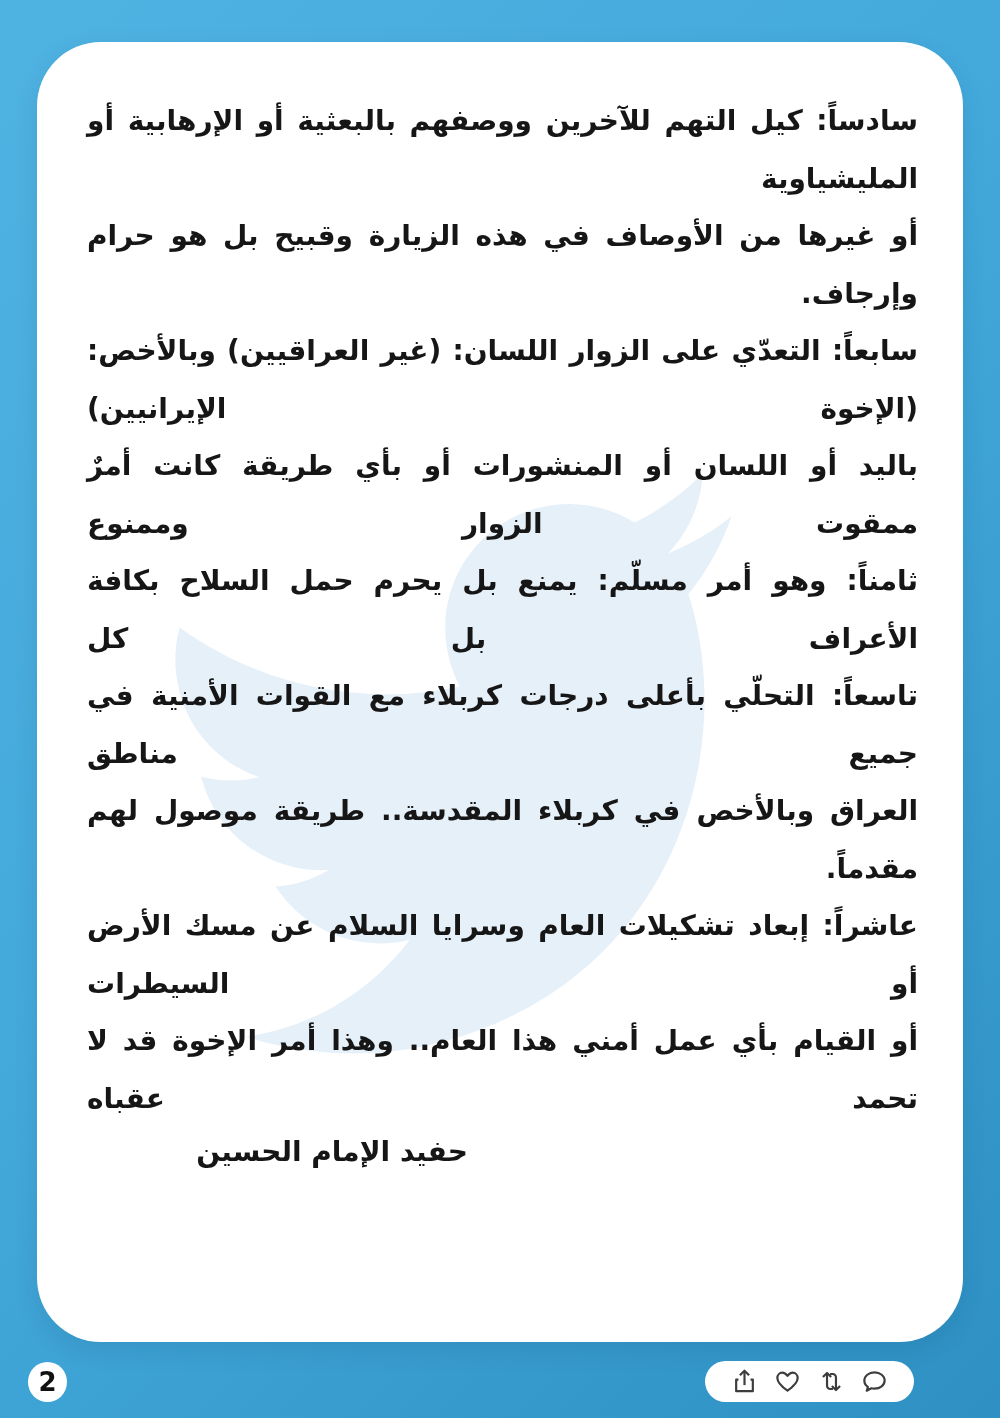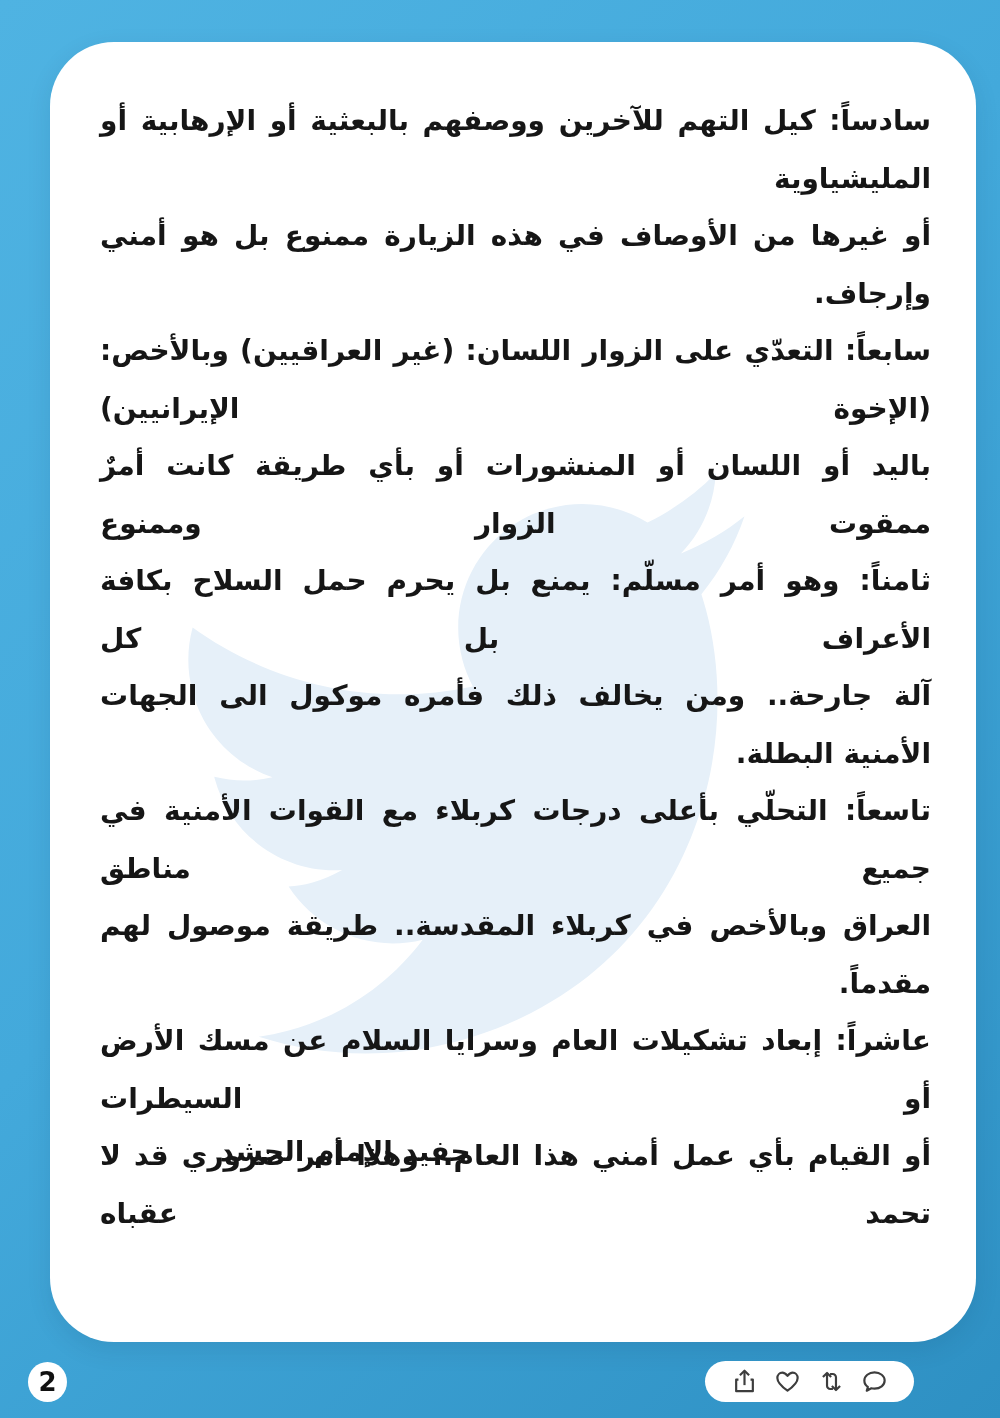--- a/index.html
+++ b/index.html
@@ -9,21 +9,20 @@
   *{margin:0;padding:0;box-sizing:border-box;}
   body{width:1000px;height:1418px;font-family:"DejaVu Sans",sans-serif;}
   .page{
     position:relative;width:1000px;height:1418px;overflow:hidden;
     background:linear-gradient(135deg,var(--bg1) 0%,var(--bg2) 45%,var(--bg3) 100%);
   }
   .card{
     position:absolute;left:37px;top:42px;width:926px;height:1300px;
     background:var(--card);border-radius:64px;overflow:hidden;
     box-shadow:0 8px 24px rgba(0,40,70,.10);
-    margin-left:13px;
   }
   .watermark{
     position:absolute;left:123px;top:470px;width:640px;height:524px;
     transform:rotate(-15deg);
   }
   .doc-body{
     position:absolute;top:50px;left:50px;right:45px;
     direction:rtl;color:var(--text);
   }
   .line{
@@ -58,33 +57,32 @@
 
 <div class="page">
 
   <div class="card">
     <svg class="watermark" viewBox="0 0 24 19.7" preserveAspectRatio="xMidYMid meet">
       <path fill="#E6F0F9" d="M23.643 2.937c-.835.37-1.732.62-2.675.733.962-.576 1.7-1.49 2.048-2.578-.9.534-1.897.922-2.958 1.13-.85-.904-2.06-1.47-3.4-1.47-2.572 0-4.658 2.086-4.658 4.66 0 .364.042.718.12 1.06-3.873-.195-7.304-2.05-9.602-4.868-.4.69-.63 1.49-.63 2.342 0 1.616.823 3.043 2.072 3.878-.764-.025-1.482-.234-2.11-.583v.06c0 2.257 1.605 4.14 3.737 4.568-.392.106-.803.162-1.227.162-.3 0-.593-.028-.877-.082.593 1.85 2.313 3.198 4.352 3.234-1.595 1.25-3.604 1.995-5.786 1.995-.376 0-.747-.022-1.112-.065 2.062 1.323 4.51 2.093 7.14 2.093 8.57 0 13.255-7.098 13.255-13.254 0-.2-.005-.402-.014-.602.91-.658 1.7-1.477 2.323-2.41z"></path>
     </svg>
 
     <div class="doc-body">
         <div class="line">سادساً: كيل التهم للآخرين ووصفهم بالبعثية أو الإرهابية أو المليشياوية</div>
-        <div class="line last">أو غيرها من الأوصاف في هذه الزيارة ممنوع بل هو أمني وإرجاف.</div>
+        <div class="line last">أو غيرها من الأوصاف في هذه الزيارة وقبيح بل هو حرام وإرجاف.</div>
         <div class="line">سابعاً: التعدّي على الزوار اللسان: (غير العراقيين) وبالأخص: (الإخوة الإيرانيين)</div>
         <div class="line">باليد أو اللسان أو المنشورات أو بأي طريقة كانت أمرٌ ممقوت الزوار وممنوع</div>
         <div class="line">ثامناً: وهو أمر مسلّم: يمنع بل يحرم حمل السلاح بكافة الأعراف بل كل</div>
-        <div class="line last">آلة جارحة.. ومن يخالف ذلك فأمره موكول الى الجهات الأمنية البطلة.</div>
         <div class="line">تاسعاً: التحلّي بأعلى درجات كربلاء مع القوات الأمنية في جميع مناطق</div>
         <div class="line last">العراق وبالأخص في كربلاء المقدسة.. طريقة موصول لهم مقدماً.</div>
         <div class="line">عاشراً: إبعاد تشكيلات العام وسرايا السلام عن مسك الأرض أو السيطرات</div>
-        <div class="line">أو القيام بأي عمل أمني هذا العام.. وهذا أمر ضروري قد لا تحمد عقباه</div>
+        <div class="line">أو القيام بأي عمل أمني هذا العام.. وهذا أمر الإخوة قد لا تحمد عقباه</div>
       </div>
 
     <div class="signature">
-      <div>حفيد الإمام الحشد</div>
+      <div>حفيد الإمام الحسين</div>
     </div>
   </div>
 
   <div class="page-badge">
     <span>2</span>
   </div>
 
   <div class="action-pill">
     <span class="ic">
       <svg viewBox="0 0 24 24">

